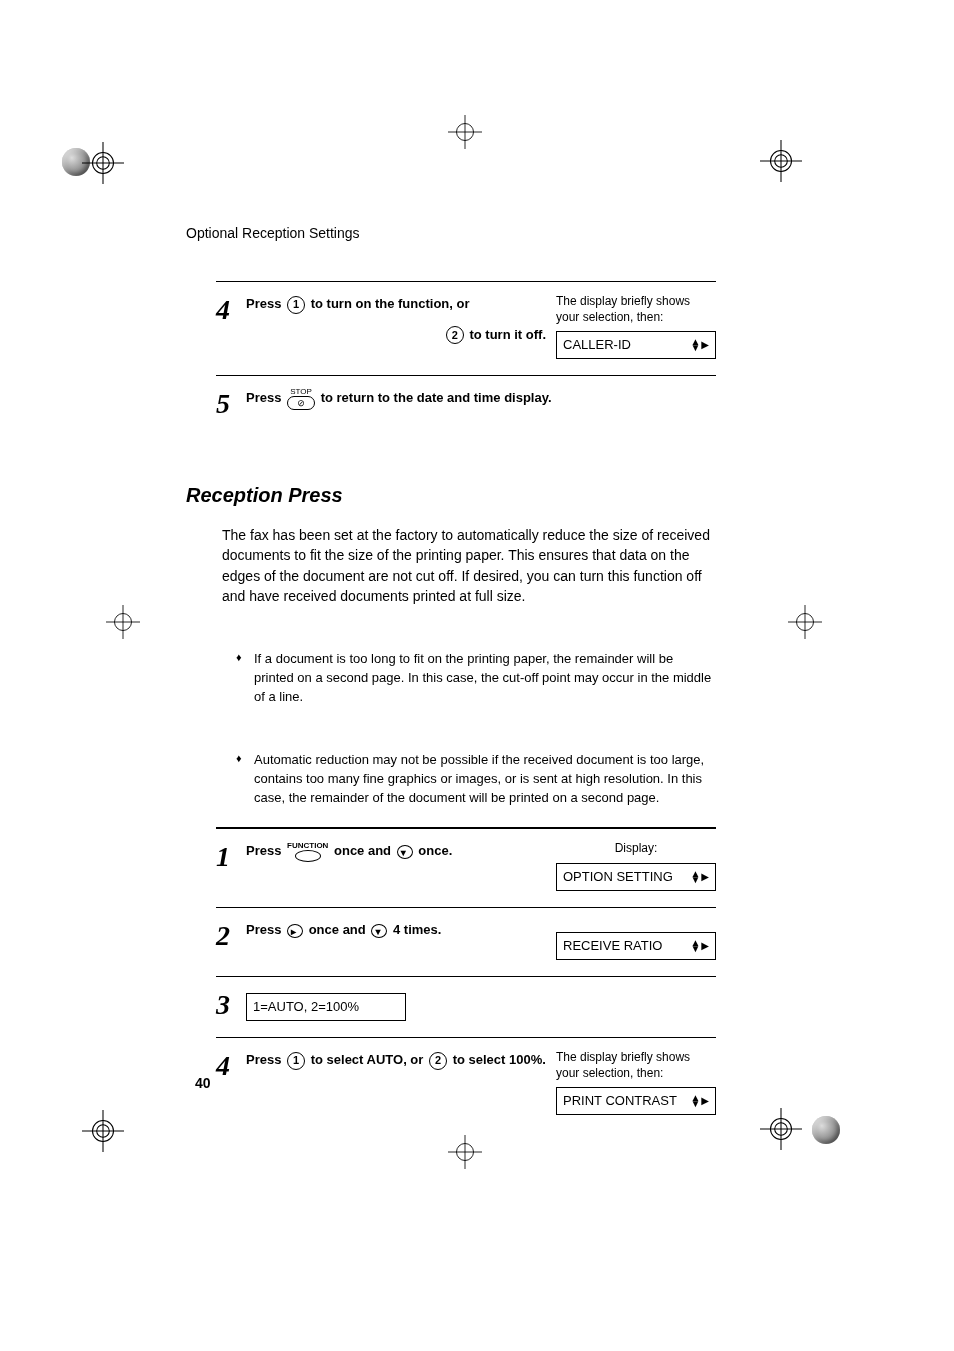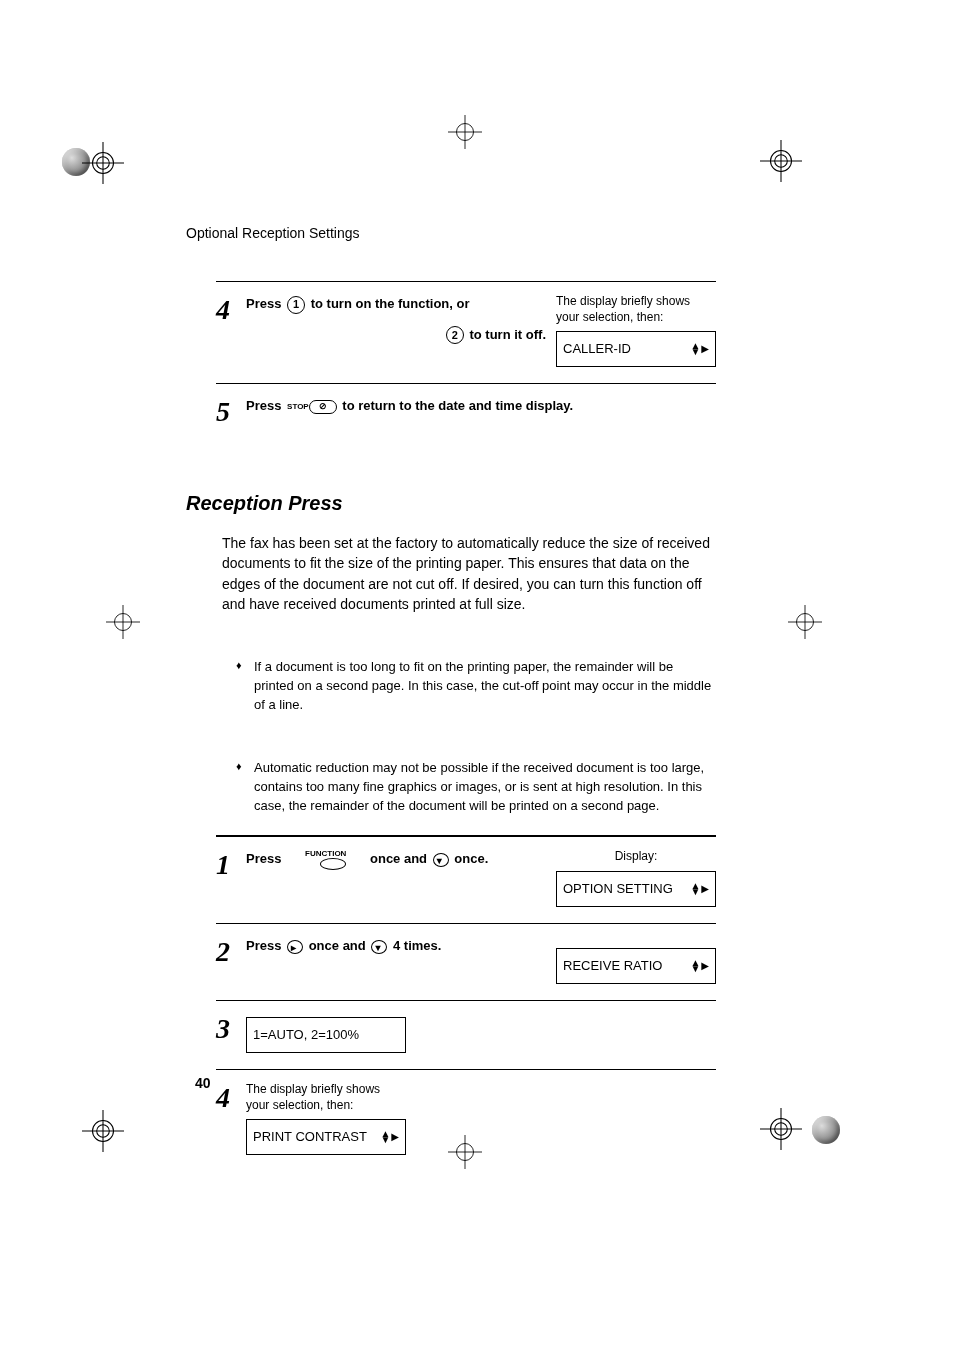--- a/index.html
+++ b/index.html
@@ -57,21 +57,21 @@
   }
   .display-box {
     border: 1.5px solid #000;
     padding: 4px 6px;
     font-size: 13px;
     font-family: Arial, sans-serif;
     margin-top: 6px;
     display: flex;
     justify-content: space-between;
     align-items: center;
-    height: 36px;
+    height: 28px;
   }
   .display-label-above {
     text-align: center;
     font-size: 12px;
     margin-bottom: 4px;
   }
   .key-circle {
     display: inline-flex;
     align-items: center;
     justify-content: center;
@@ -80,40 +80,40 @@
     width: 18px;
     height: 18px;
     font-size: 11px;
     font-weight: bold;
     vertical-align: middle;
     margin: 0 2px;
   }
   .key-pill {
     display: inline-flex;
     flex-direction: column;
-    align-items: flex-end;
+    align-items: center;
     font-size: 8px;
     font-weight: bold;
     vertical-align: middle;
-    margin: 0 20px;
+    margin: 0 2px;
     line-height: 1;
   }
   .key-pill-oval {
     border: 1px solid #000;
     border-radius: 50%;
     width: 26px;
     height: 12px;
     display: inline-block;
   }
   .key-stop {
     display: inline-flex;
-    flex-direction: row;
+    flex-direction: column;
     align-items: center;
     font-size: 8px;
-    font-weight: bold;
+    font-weight: normal;
     vertical-align: middle;
     margin: 0 2px;
     line-height: 1;
   }
   .key-stop-oval {
     border: 1px solid #000;
     border-radius: 10px;
     width: 28px;
     height: 14px;
     display: flex;
@@ -376,20 +376,27 @@
       <div class="step-num">3</div>
       <div class="step-right">
         <div class="display-box" style="margin-top:4px;">
           <span>1=AUTO, 2=100%</span>
         </div>
       </div>
     </div>
 
     <div class="step-row">
       <div class="step-num">4</div>
+      <div class="step-body">
+        <span>Press</span>
+        <span class="key-circle">1</span>
+        <span>to select AUTO, or</span>
+        <span class="key-circle">2</span>
+        <span>to select 100%.</span>
+      </div>
       <div class="step-right">
         <div>The display briefly shows your selection, then:</div>
         <div class="display-box">
           <span>PRINT CONTRAST</span>
           <span class="updown-nav"><span class="tris">
                 <span>▲</span>
                 <span>▼</span>
               </span>▶</span>
         </div>
       </div>

